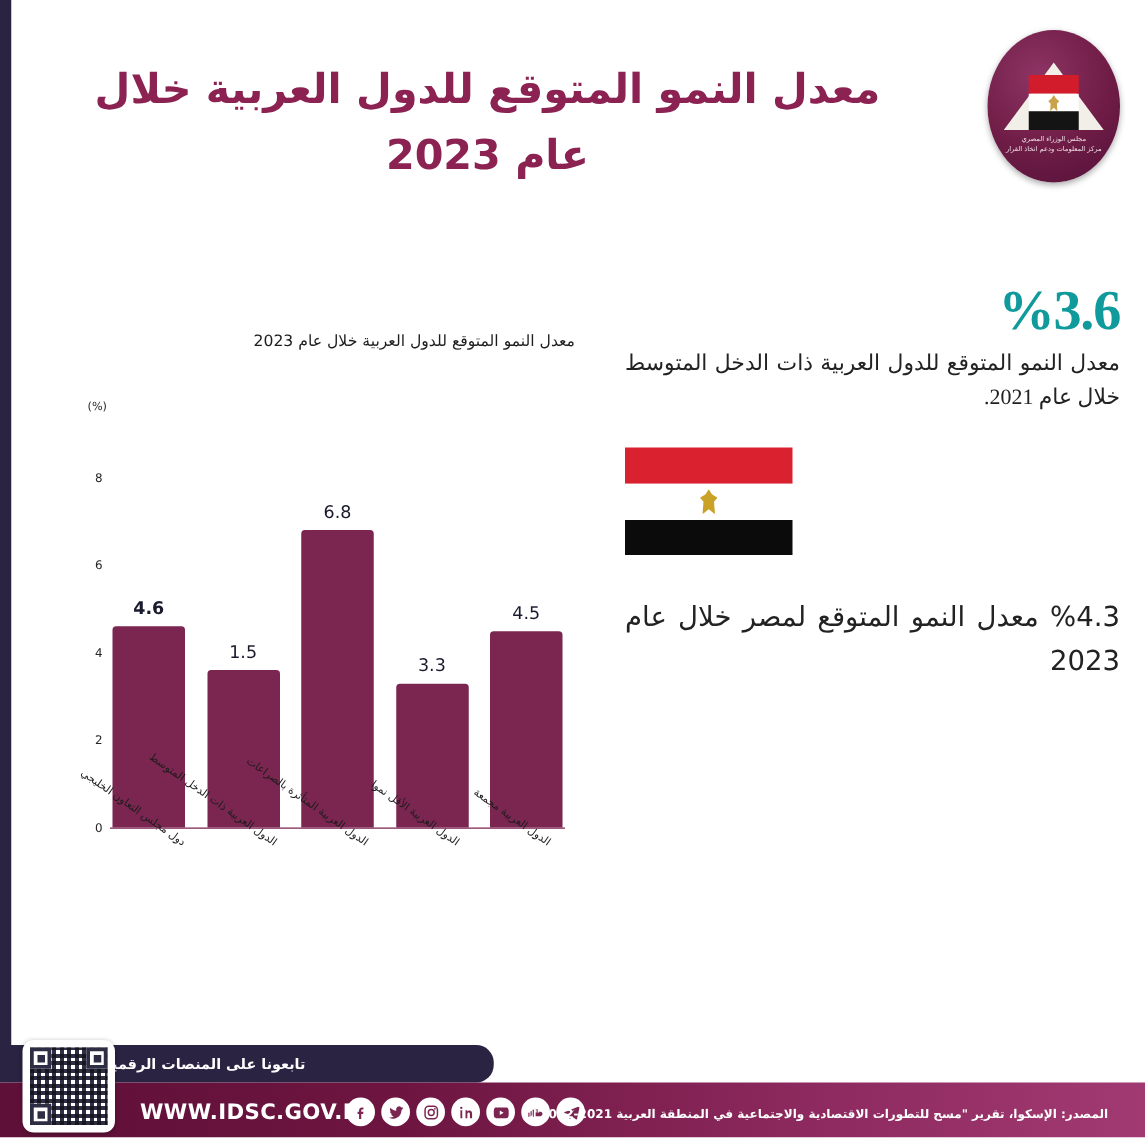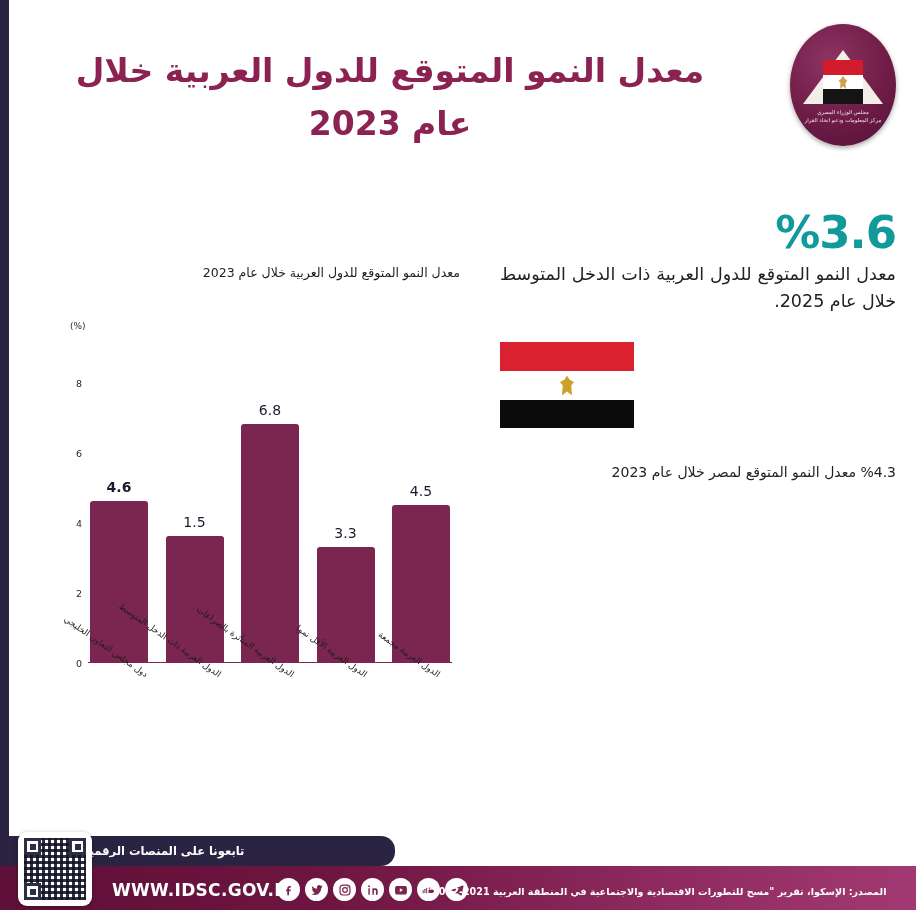--- a/index.html
+++ b/index.html
@@ -192,21 +192,21 @@
     letter-spacing:-1px;
   }
   .stat-desc {
     color:#222222;
     font-size:17.5px;
     line-height:1.52;
     text-align:justify;
     text-align-last:right;
     margin-top:5px;
   }
-  .stat-block-2 { margin-top:14px; }
+  .stat-block-2 { margin-top:30px;font-family:Liberation Serif, serif; }
 
   
   .eg-flag-wrap {
     margin-top:28px;
     display:flex;
     justify-content:flex-end;
   }
   .eg-flag {
     width:134px; height:86px;
     box-shadow:0 0 0 0 rgba(0,0,0,0);
@@ -218,21 +218,21 @@
   .eg-eagle {
     position:absolute; left:50%; top:50%;
     transform:translate(-50%,-50%);
     width:14px; height:20px;
     background:#c9a227;
     clip-path:polygon(50% 0%,68% 20%,100% 34%,80% 50%,86% 100%,50% 80%,14% 100%,20% 50%,0% 34%,32% 20%);
   }
   .stat-block-3 { margin-top:34px; }
   .stat-egypt {
     color:#222222;
-    font-size:14px;
+    font-size:22px;
     line-height:1.55;
     text-align:justify;
     text-align-last:right;
   }
 
   
   .footer { position:absolute; left:0; bottom:0; width:916px; height:82px; }
   .footer-top-bar {
     position:absolute; left:0; top:8px;
     width:395px; height:30px;
@@ -384,21 +384,21 @@
         <div class="xlabel" style="left: 130.8px;">الدول العربية الأقل نموا</div>
         <div class="xlabel" style="left: 203.6px;">الدول العربية مجمعة</div>
       </div>
   </div>
 
   <div class="stats">
 
 
     <div class="stat-block-2">
       <div class="stat-num">%3.6</div>
-      <div class="stat-desc">معدل النمو المتوقع للدول العربية ذات الدخل المتوسط خلال عام 2025.</div>
+      <div class="stat-desc">معدل النمو المتوقع للدول العربية ذات الدخل المتوسط خلال عام 2021.</div>
     </div>
 
     <div class="eg-flag-wrap">
       <div class="eg-flag">
         <i class="eg-r"></i>
         <i class="eg-w">
             <span class="eg-eagle"></span>
           </i>
         <i class="eg-b"></i>
       </div>

